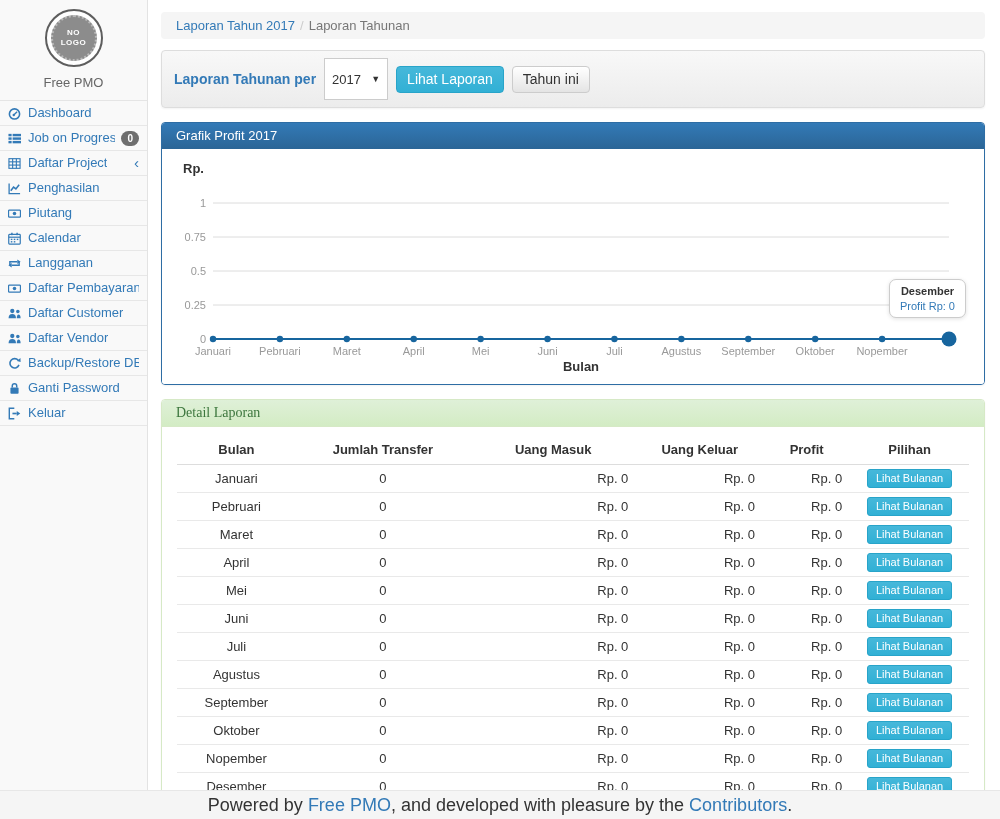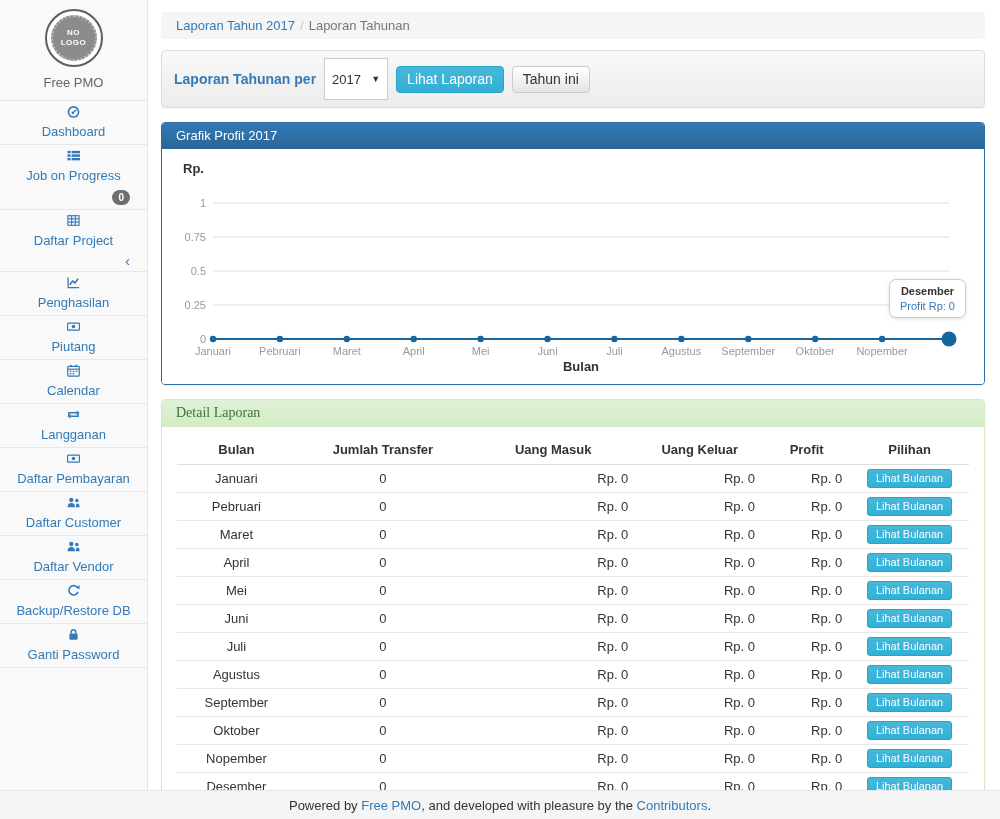--- a/index.html
+++ b/index.html
@@ -25,22 +25,22 @@
     width:46px; height:46px; border-radius:50%;
     background:#8c8c8c; border:2px dotted #b9b9b9;
     color:#fff; font-size:8px; font-weight:bold; letter-spacing:.5px;
     display:flex; flex-direction:column; align-items:center; justify-content:center;
     text-align:center; line-height:10px;
   }
   .brand { text-align:center; color:#666; margin:8px 0 10px; font-size:13px; }
   .side-menu { border-top:1px solid #e5e5e5; }
   .side-item {
     display:flex; align-items:center; gap:6px;
-    padding:4px 17px; color:#337ab7; border-bottom:1px solid #e7e7e7;
-    font-size:13px; line-height:16px; cursor:pointer;flex-direction:column;
+    padding:4px 8px; color:#337ab7; border-bottom:1px solid #e7e7e7;
+    font-size:13px; line-height:16px; cursor:pointer;
   }
   .side-icon { width:14px; height:13px; display:inline-flex; color:#337ab7; flex:none; }
   .side-label { white-space:nowrap; overflow:hidden; }
   .side-badge {
     margin-left:auto; background:#6e6e6e; color:#fff; border-radius:10px;
     font-size:10px; font-weight:bold; padding:2px 6px; line-height:11px;
   }
   .side-chev { margin-left:auto; color:#337ab7; font-size:15px; line-height:12px; }
 
   
@@ -111,21 +111,21 @@
   .al-c { text-align:center; }
   .al-r { text-align:right; }
   tr.total-row td { font-weight:bold; }
   .btn-xs { font-size:11px; padding:2px 8px; border-radius:3px; line-height:13px; }
 
   
   .footer {
     position:absolute; left:0; bottom:0; width:1000px; height:29px;
     background:#f5f5f5; border-top:1px solid #e7e7e7;
     display:flex; align-items:center; justify-content:center;
-    color:#333; font-size:13px;
+    color:#333; font-size:18px;
   }
   .footer a { color:#337ab7; }
 </style>
 </head>
 <body>
 
 <aside class="sidebar">
   <div class="logo-wrap">
     <div class="logo-inner">
       <span>NO</span>
@@ -265,20 +265,30 @@
         <span class="side-label">Backup/Restore DB</span>
       </a>
       <a href="#" class="side-item">
         <span class="side-icon">
           <svg width="13" height="13" viewBox="0 0 14 14">
             <rect x="2.6" y="6" width="8.8" height="6.6" rx="1" fill="currentColor"></rect>
             <path d="M4.6 6 V4.4 A2.4 2.4 0 0 1 9.4 4.4 V6" fill="none" stroke="currentColor" stroke-width="1.6"></path>
           </svg>
         </span>
         <span class="side-label">Ganti Password</span>
+      </a>
+      <a href="#" class="side-item">
+        <span class="side-icon">
+          <svg width="13" height="13" viewBox="0 0 14 14">
+            <path d="M6.8 1.4 H1.4 V12.6 H6.8" fill="none" stroke="currentColor" stroke-width="1.5"></path>
+            <rect x="4.8" y="6.1" width="4.6" height="1.8" fill="currentColor"></rect>
+            <path d="M9.4 4.3 L13.2 7 L9.4 9.7 Z" fill="currentColor"></path>
+          </svg>
+        </span>
+        <span class="side-label">Keluar</span>
       </a>
     </nav>
 </aside>
 
 <div class="main">
 
   <nav class="breadcrumb">
     <a href="#">Laporan Tahun 2017</a><span class="sep">/</span><span>Laporan Tahunan</span>
   </nav>
 

